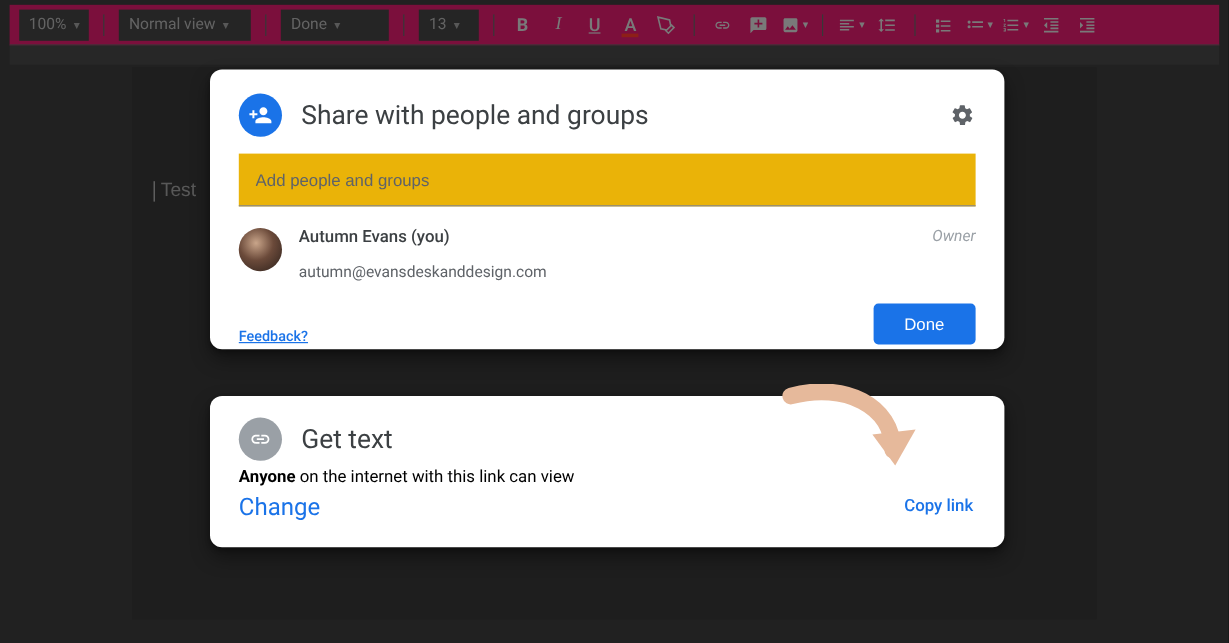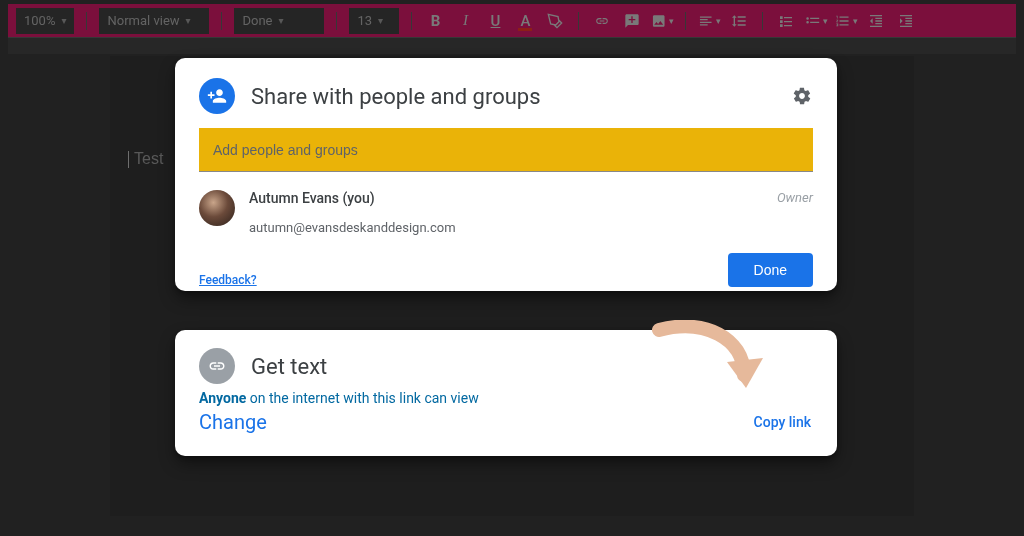--- a/index.html
+++ b/index.html
@@ -120,21 +120,21 @@
     .pemail { font-size:13px; color:#5f6368; margin-top:14px; }
     .prole { font-size:13px; color:#9aa0a6; font-style:italic; }
     .mfoot { display:flex; align-items:flex-end; justify-content:space-between; margin-top:4px; }
     .feedback { font-size:12px; color:#1a73e8; text-decoration:underline; cursor:pointer; font-weight:500;}
     .done-btn {
       background:#1a73e8; color:#fff; border:none;
       padding: 9px 26px; border-radius:4px; font-size:14px; font-weight:500;
       cursor:pointer;
     }
     .link-desc { margin-top: 2px; }
-    .link-desc .line1 { font-size:14px; color:#0369a1; }
+    .link-desc .line1 { font-size:14px; color:#000000; }
     .link-desc .line1 b { font-weight:700; }
     .link-desc .change { font-size:20px; color:#1a73e8; cursor:pointer; margin-top:4px; display:inline-block; }
     .copy-link {
       position:absolute; right:26px; bottom:26px;
       color:#1a73e8; font-size:14px; font-weight:500; cursor:pointer;padding-left:47px;
     }
     .arrow {
       position:absolute;
       right: 68px;
       bottom: 56px;

